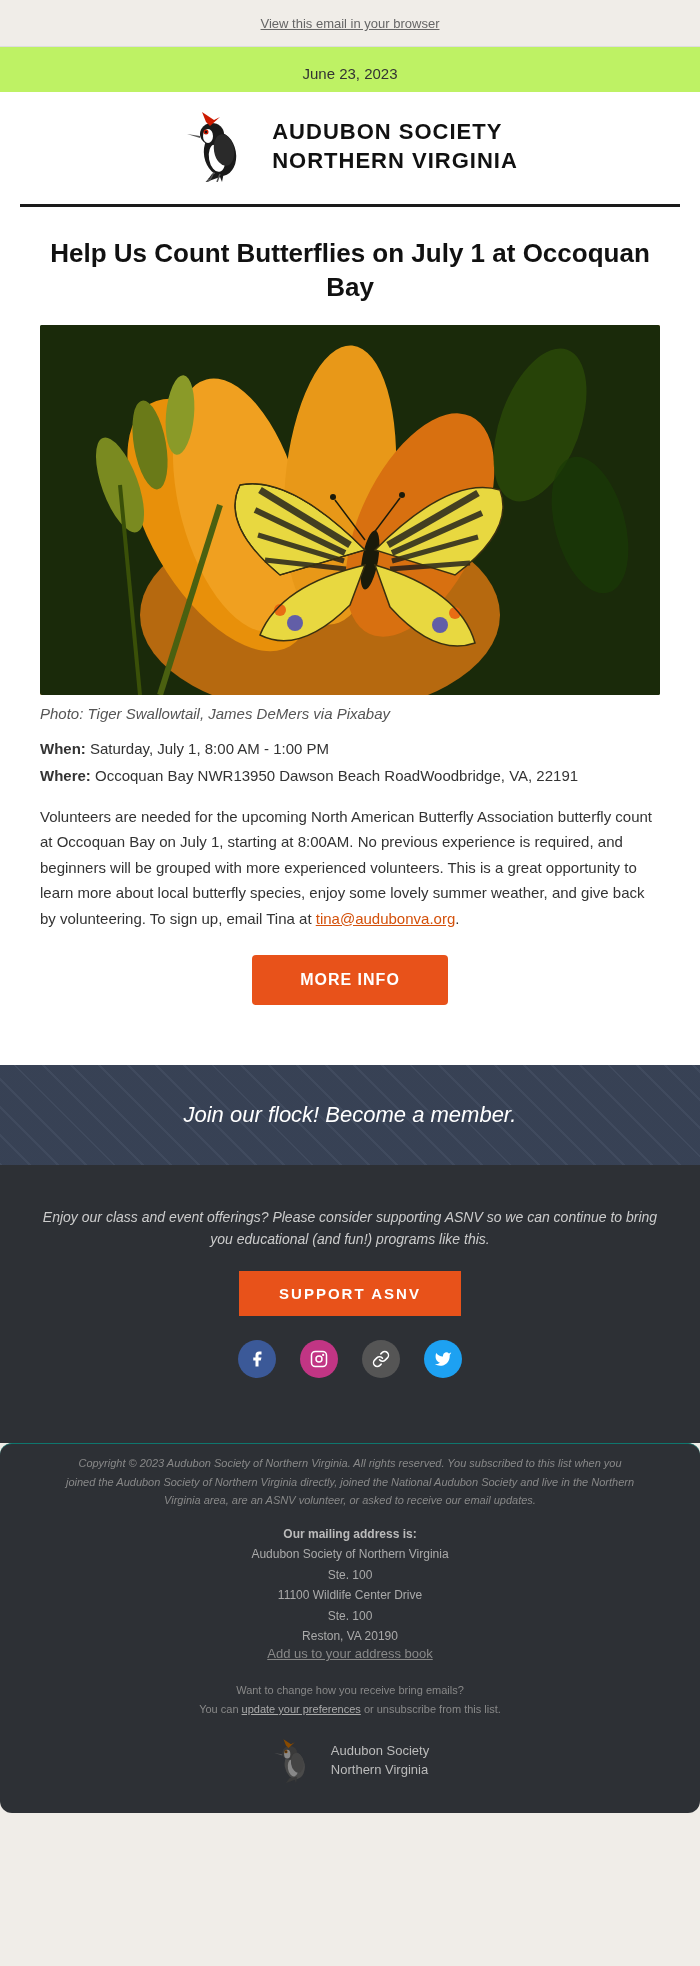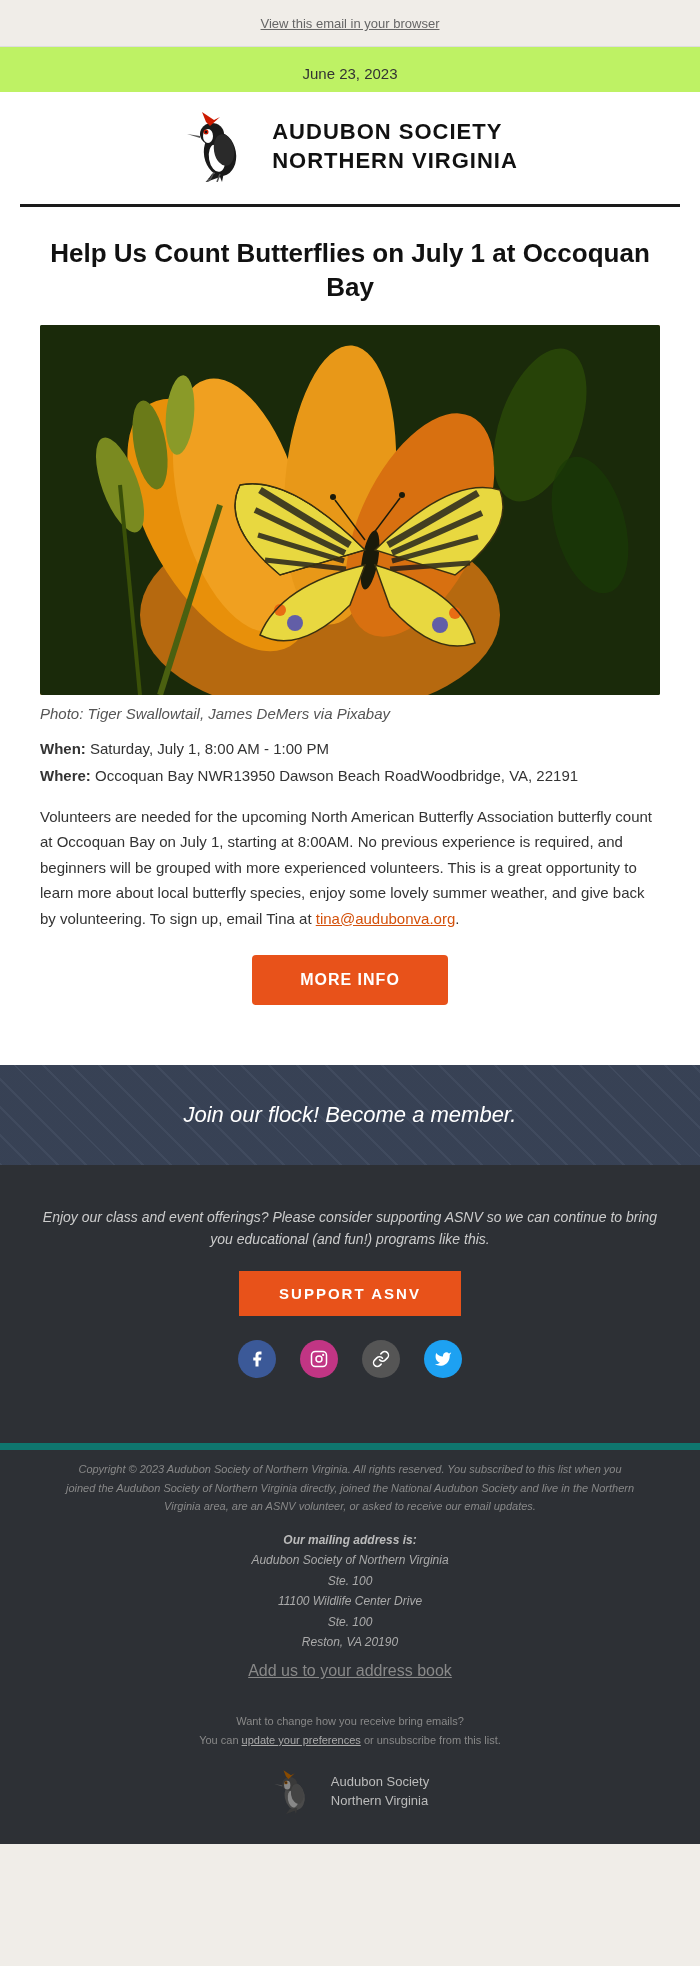--- a/index.html
+++ b/index.html
@@ -188,46 +188,45 @@
     .social-icon.facebook { background: #3b5998; }
     .social-icon.instagram { background: #c13584; }
     .social-icon.link { background: #555; }
     .social-icon.twitter { background: #1da1f2; }
     .social-icon svg { fill: #fff; width: 18px; height: 18px; }
     
     .footer-section {
       background: #2d3035;
       padding: 10px 64px 30px;
       text-align: center;
-      border-top: 7px solid #0f766e;
+      border-top: 1px solid #0f766e;
+      border-radius: 12px;
     }
     .footer-copyright {
       font-size: 11px;
       color: #888;
       font-style: italic;
       line-height: 1.7;
       margin-bottom: 14px;
     }
     .footer-address {
       font-size: 12px;
       color: #aaa;
       line-height: 1.7;
-      margin-bottom: 10px;
-      font-style: italic;
     }
     .footer-address strong {
       font-weight: bold;
       color: #bbb;
     }
     .footer-link {
-      font-size: 16px;
+      font-size: 13px;
       color: #888;
       text-decoration: underline;
       display: block;
-      margin-bottom: 32px;
+      margin-bottom: 20px;
     }
     .footer-change {
       font-size: 11px;
       color: #888;
       line-height: 1.7;
       margin-bottom: 20px;
     }
     .footer-change a {
       color: #aaa;
       text-decoration: underline;

